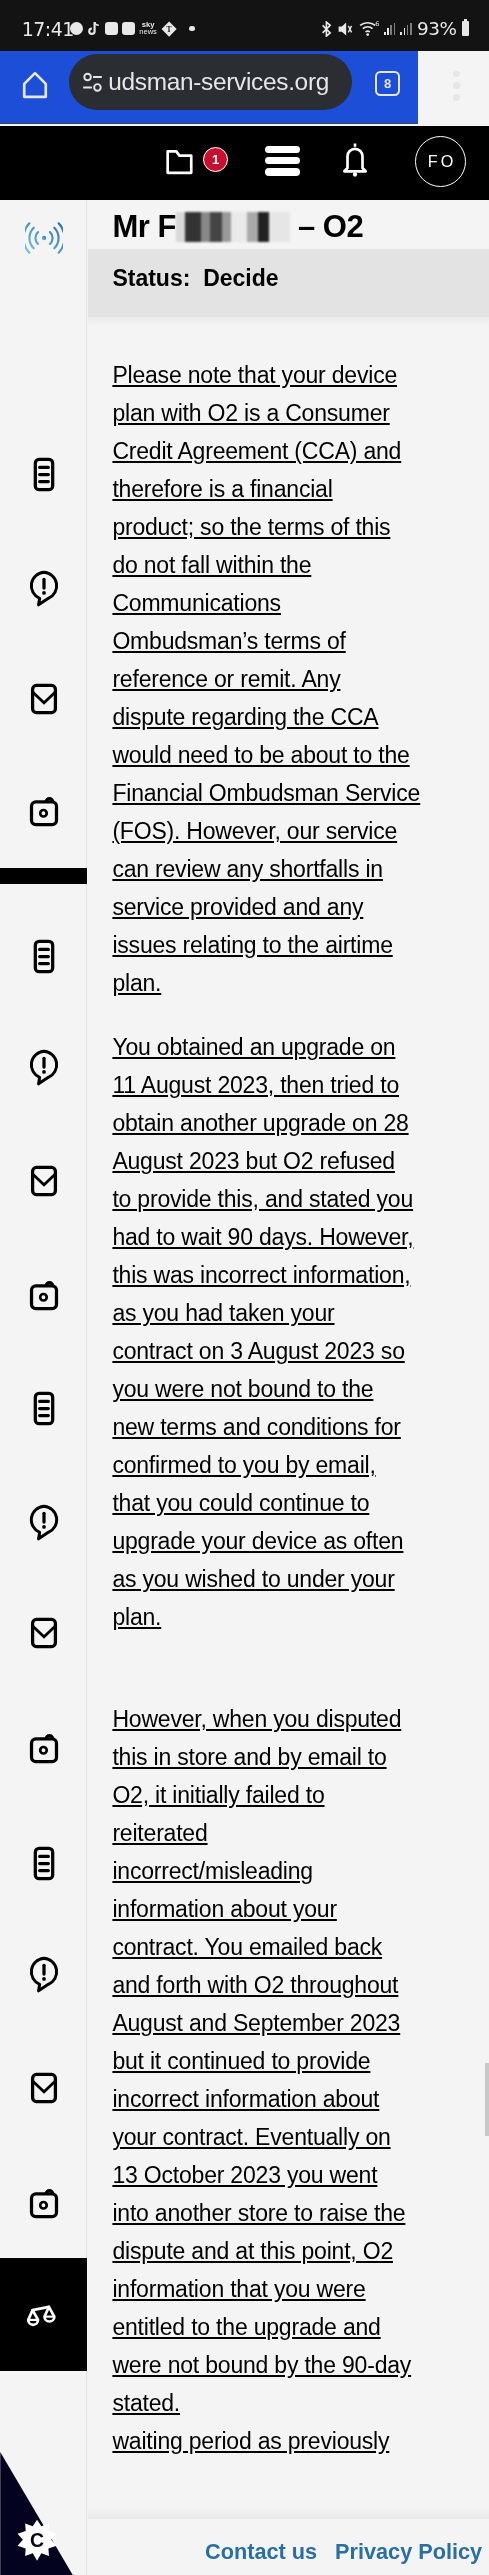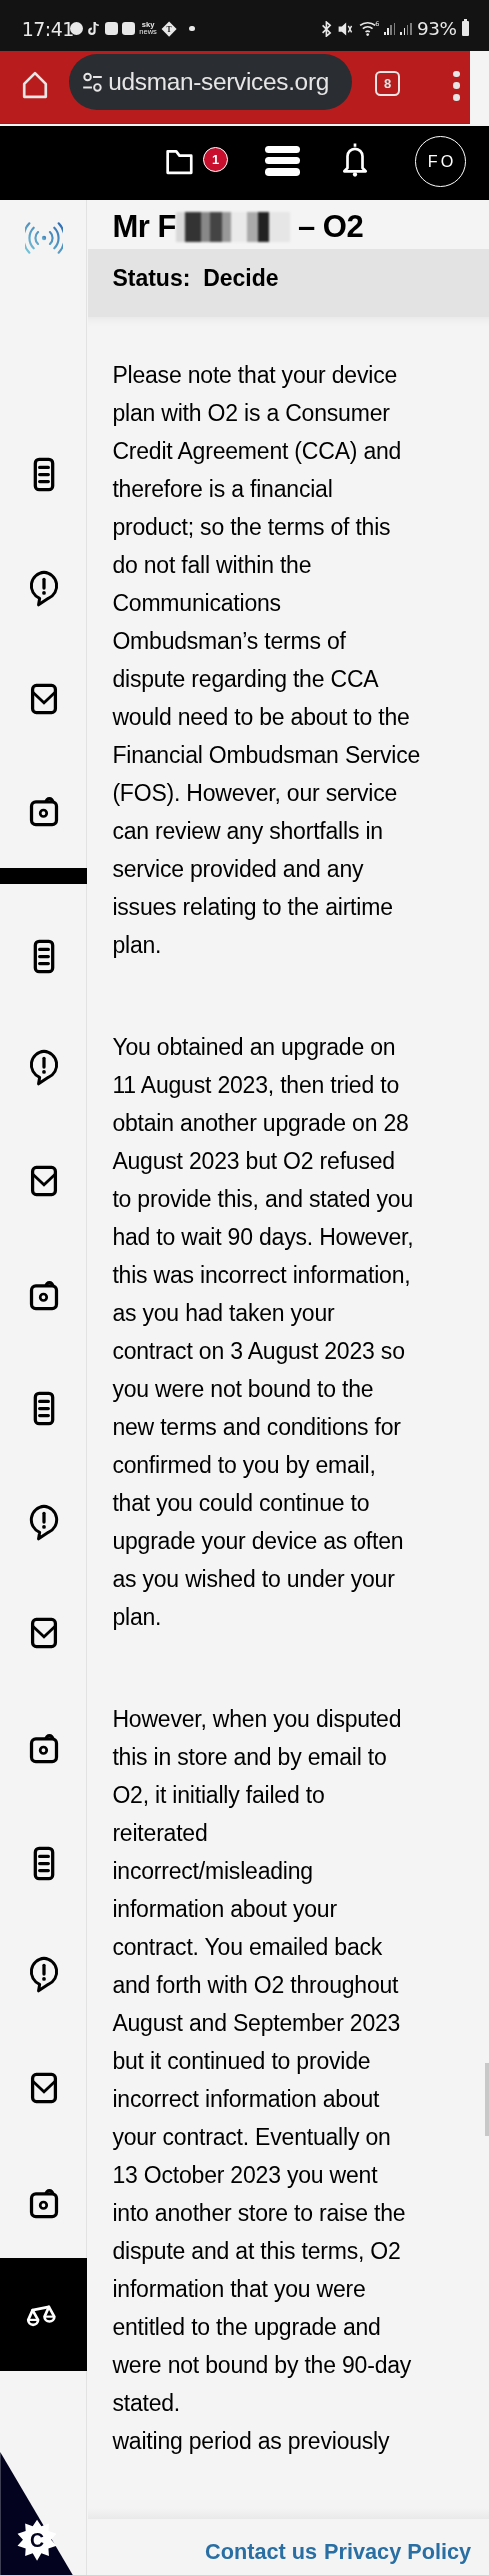--- a/index.html
+++ b/index.html
@@ -14,21 +14,21 @@
   .sb-ico.round { border-radius: 50%; }
   .sb-ico.dot { width: 5.4px; height: 5.4px; border-radius: 50%; margin-left: 7.6px; }
   .sb-sky { font-size: 7.6px; line-height: 6.5px; color: #e8e8e8; text-align: center; font-weight: bold; }
   .sb-right { position: absolute; right: 20.6px; top: 18.4px; display: flex; align-items: center; gap: 5.4px; font-size: 18.4px; font-family: "DejaVu Sans", sans-serif; letter-spacing: -0.5px; }
   .sb-bars { display: inline-flex; align-items: flex-end; gap: 1.6px; height: 12px; }
   .sb-bars i { display: block; width: 1.6px; background: #e8e8e8; }
   .battery { width: 7.6px; height: 15px; background: #e8e8e8; border-radius: 1.1px; position: relative; }
   .battery:before { content: ""; position: absolute; top: -2.2px; left: 2.2px; width: 3.2px; height: 2.2px; background: #e8e8e8; }
 
   
-  .urlbar { position: absolute; left: 0; top: 51px; width: 470px; height: 73px; background: #b91c1c; border-bottom: 1.6px solid #444; }
+  .urlbar { position: absolute; left: 0; top: 51px; width: 418px; height: 73px; background: #1d4ed8; border-bottom: 1.6px solid #444; }
   .home-btn { position: absolute; left: 20.6px; top: 19.5px; width: 28px; height: 28px; }
   .omnibox { position: absolute; left: 69px; top: 3.2px; width: 283px; height: 56px; background: #2a2d31; border-radius: 28px; display: flex; align-items: center; }
   .tune-icon { margin-left: 12px; width: 23px; height: 23px; }
   .url-text { color: #e6e6e6; font-size: 24.4px; margin-left: 4.3px; letter-spacing: -0.3px; white-space: nowrap; overflow: hidden; }
   .tabs-btn { position: absolute; left: 375px; top: 19.5px; width: 25px; height: 25px; border: 2.7px solid #e6e6e6; border-radius: 5.4px; color: #e6e6e6; font-size: 13px; font-weight: bold; display: flex; align-items: center; justify-content: center; }
   .menu-btn { position: absolute; left: 451px; top: 19.5px; width: 10.8px; height: 30px; display: flex; flex-direction: column; justify-content: space-between; align-items: center; }
   .menu-btn i { display: block; width: 6.5px; height: 6.5px; border-radius: 50%; background: #e6e6e6; }
 
   
   .site-header { position: absolute; left: 0; top: 126px; width: 490px; height: 74px; background: #000; }
@@ -48,28 +48,28 @@
 
   
   .title-row { position: absolute; left: 88px; top: 200px; width: 401px; height: 49px; background: #f4f4f4; }
   .case-title { position: absolute; left: 24.4px; top: 8.7px; font-size: 31px; font-weight: bold; letter-spacing: -0.5px; white-space: nowrap; }
   .redact { display: inline-block; width: 114px; height: 30px; vertical-align: -5.4px; background: linear-gradient(90deg,#d8d8d8 0 8%,#333 8% 22%,#888 22% 30%,#444 30% 40%,#999 40% 48%,#eaeaea 48% 62%,#aaa 62% 72%,#222 72% 82%,#e6e6e6 82%); filter: blur(0.8px); }
   .status-row { position: absolute; left: 88px; top: 249px; width: 401px; height: 68px; background: #e3e3e3; }
   .status-text { position: absolute; left: 24.4px; top: 16.2px; font-size: 23px; font-weight: bold; white-space: pre; }
 
   
   .content { position: absolute; left: 88px; top: 317px; width: 401px; height: 2202px; background: #f4f4f4; box-shadow: inset 0 9.7px 9.7px -7.6px rgba(0,0,0,0.06); }
-  .para { position: absolute; left: 24.4px; width: 357px; font-size: 23px; line-height: 38px; letter-spacing: -0.2px; }
+  .para { position: absolute; left: 24.4px; width: 357px; font-size: 23px; line-height: 38px; letter-spacing: -0.2px; text-decoration: underline; }
   .para span { display: block; white-space: nowrap; }
   .scrollbar { position: absolute; left: 485px; top: 2063px; width: 4.3px; height: 73px; background: #c8c8c8; }
   .content-end { position: absolute; left: 88px; top: 2508px; width: 401px; height: 16.2px; background: linear-gradient(#f4f4f4, #e4e4e4); }
 
   
   .footer { position: absolute; left: 88px; top: 2519px; width: 401px; height: 57px; background: #f4f4f4; }
-  .footer-links { position: absolute; left: 117px; top: 19.5px; display: flex; gap: 7px; font-size: 21.7px; font-weight: bold; color: #2a6fa3; }
+  .footer-links { position: absolute; left: 117px; top: 19.5px; display: flex; gap: 18px; font-size: 21.7px; font-weight: bold; color: #2a6fa3; }
   .footer-links a { color: #2a6fa3; text-decoration: none; }
 
   
   .cookie-badge { position: absolute; left: 0; top: 2452px; width: 125px; height: 124px; }
 </style>
 </head>
 <body>
 
 <div class="statusbar">
   <div class="sb-time">17:41</div>
@@ -303,20 +303,21 @@
 <div class="content">
   <div class="para" style="top:39px">
     <span>Please note that your device</span>
     <span>plan with O2 is a Consumer</span>
     <span>Credit Agreement (CCA) and</span>
     <span>therefore is a financial</span>
     <span>product; so the terms of this</span>
     <span>do not fall within the</span>
     <span>Communications</span>
     <span>Ombudsman’s terms of</span>
+    <span>reference or remit. Any</span>
     <span>dispute regarding the CCA</span>
     <span>would need to be about to the</span>
     <span>Financial Ombudsman Service</span>
     <span>(FOS). However, our service</span>
     <span>can review any shortfalls in</span>
     <span>service provided and any</span>
     <span>issues relating to the airtime</span>
     <span>plan.</span>
   </div>
 
@@ -347,21 +348,21 @@
     <span>incorrect/misleading</span>
     <span>information about your</span>
     <span>contract. You emailed back</span>
     <span>and forth with O2 throughout</span>
     <span>August and September 2023</span>
     <span>but it continued to provide</span>
     <span>incorrect information about</span>
     <span>your contract. Eventually on</span>
     <span>13 October 2023 you went</span>
     <span>into another store to raise the</span>
-    <span>dispute and at this terms, O2</span>
+    <span>dispute and at this point, O2</span>
     <span>information that you were</span>
     <span>entitled to the upgrade and</span>
     <span>were not bound by the 90-day</span>
     <span>stated.</span>
     <span>waiting period as previously</span>
   </div>
 </div>
 
 <div class="scrollbar"></div>
 <div class="content-end"></div>

